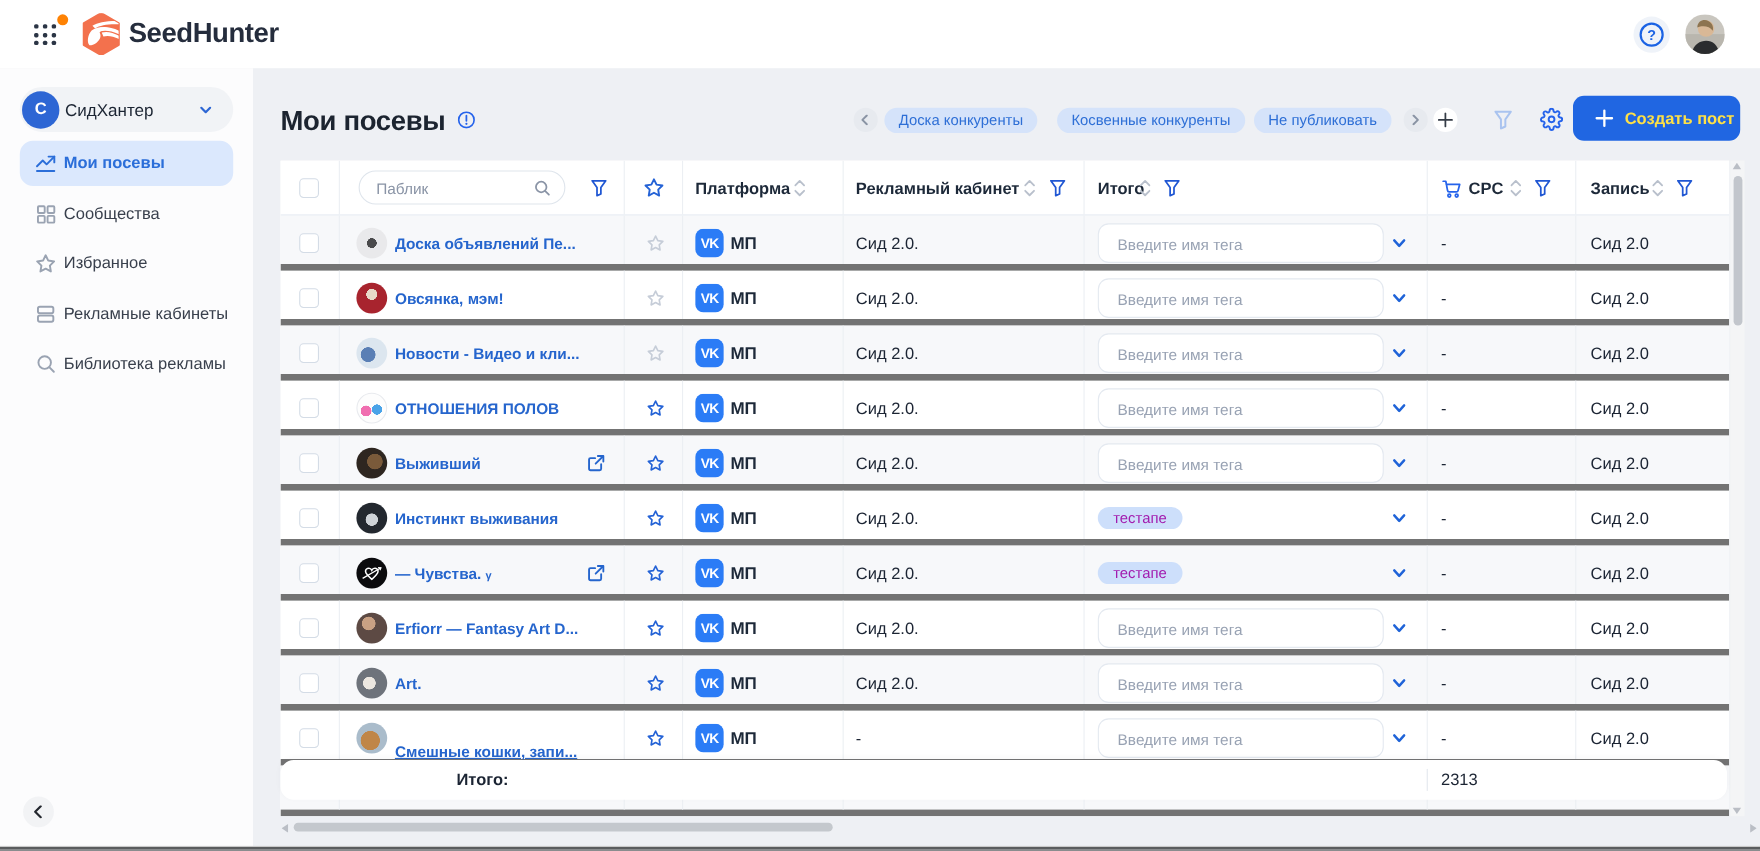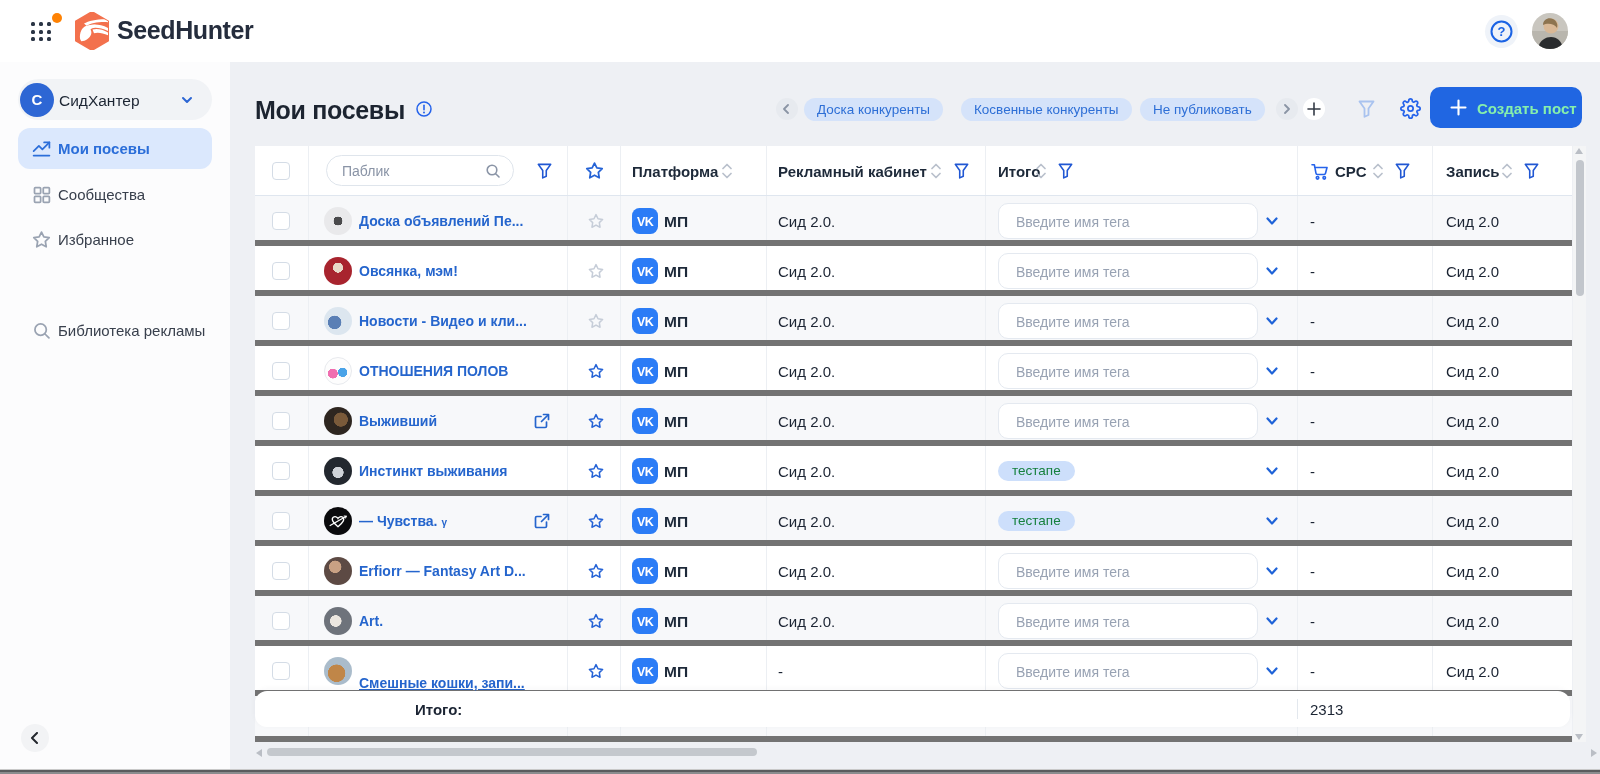--- a/index.html
+++ b/index.html
@@ -30,42 +30,42 @@
   .mitem.active { background:#dbe8fd; }
   .mitem.active .mtx { color:#2b6ed9; font-weight:bold; }
   #collapse { position:absolute; left:21px; top:662px; width:28px; height:28px; border-radius:50%; background:#f2f3f5; text-align:center; }
 
   
   #title { position:absolute; left:255px; top:96px; font-size:25px; font-weight:bold; color:#1c2430; letter-spacing:-0.3px; }
   #infoico { position:absolute; left:416px; top:101px; }
   .circbtn { position:absolute; top:98px; width:22px; height:22px; border-radius:50%; background:#e7eaef; }
   .chip { position:absolute; top:98px; height:23px; border-radius:12px; background:#d5e3fa; color:#2e6fd6; font-size:13.5px; line-height:23px; padding:0 13px; white-space:nowrap; }
 
-  #createbtn { position:absolute; left:1430px; top:87px; width:152px; height:41px; background:#2066e2; border-radius:10px; color:#86efac; }
+  #createbtn { position:absolute; left:1430px; top:87px; width:152px; height:41px; background:#2066e2; border-radius:10px; color:#fde047; }
   #createbtn .tx { position:absolute; left:47px; top:13px; font-size:15px; font-weight:bold; }
 
   
   #tablewrap { position:absolute; left:255px; top:146px; width:1317px; height:596px; background:#ffffff; overflow:hidden; }
   .hrow { position:absolute; left:0; top:0; width:1317px; height:50px; background:#fff; border-bottom:1px solid #dfe6ef; }
   .hlbl { position:absolute; top:17px; font-size:15px; font-weight:bold; color:#1d2939; white-space:nowrap; }
   .sorti { position:absolute; top:16px; width:10px; height:18px; }
   .hfun { position:absolute; top:17px; width:15px; height:16px; }
   .trow { position:absolute; left:0; width:1317px; height:50px; border-bottom:6px solid #737373; }
   .trow.odd { background:#f7f8fa; }
   .cellb { position:absolute; top:0; bottom:0; border-left:1px solid #eceff3; }
   .cb { position:absolute; left:17px; width:18px; height:18px; border:1px solid #d4dce6; border-radius:4px; background:#fff; }
   .avat { position:absolute; left:69px; width:28px; height:28px; border-radius:50%; }
   .lname { position:absolute; left:104px; font-size:14px; font-weight:bold; color:#2565cd; white-space:nowrap; }
   .star { position:absolute; left:332px; }
   .vkic { position:absolute; left:377px; width:26px; height:26px; }
   .mp { position:absolute; left:409px; font-size:15.5px; font-weight:bold; color:#1d2939; }
   .kab { position:absolute; left:523px; font-size:15px; color:#1b2433; }
   .taginp { position:absolute; left:743px; width:260px; height:36px; border:1px solid #e4e9f0; border-radius:10px; background:#fff; }
   .taginp span { position:absolute; left:17px; top:10px; font-size:14px; color:#98a2b3; }
-  .tagchip { position:absolute; left:743px; height:20px; border-radius:10px; background:#cddffb; color:#15803d; font-size:13.5px; line-height:20px; padding:0 14px; }
+  .tagchip { position:absolute; left:743px; height:20px; border-radius:10px; background:#cddffb; color:#a21caf; font-size:13.5px; line-height:20px; padding:0 14px; }
   .tagchev { position:absolute; left:1009px; }
   .cpc { position:absolute; left:1055px; font-size:15px; color:#1b2433; }
   .zap { position:absolute; left:1191px; font-size:15px; color:#1b2433; }
   .extlink { position:absolute; left:279px; }
   .av1 { background:radial-gradient(circle at 50% 50%, #4a4a4c 0 22%, #e9e9eb 23%); }
   .av2 { background:radial-gradient(circle at 50% 38%, #e8d9c8 0 22%, #a8242e 23%); }
   .av3 { background:radial-gradient(circle at 38% 55%, #5a7fb5 0 28%, #dce6ef 30%); }
   .av4 { background:radial-gradient(circle at 30% 60%, #f06eb0 0 20%, rgba(0,0,0,0) 21%), radial-gradient(circle at 68% 55%, #4aa3e8 0 20%, #fdfdfd 21%); border:1px solid #e8eaee; }
   .av5 { background:radial-gradient(circle at 60% 45%, #7a5a3a 0 30%, #2e2620 32%); }
   .av6 { background:radial-gradient(circle at 50% 55%, #cfd3d8 0 26%, #23282f 28%); }
@@ -159,20 +159,27 @@
         <rect x="14" y="14" width="7" height="7" rx="1"></rect>
       </svg>
     <div class="mtx">Сообщества</div>
   </div>
   <div class="mitem" style="top:157px;">
     <svg class="mic" viewBox="0 0 24 24" fill="none" stroke="#9aa3b2" stroke-width="2" stroke-linejoin="round">
         <path d="M12 3.5 L14.7 9 L20.8 9.9 L16.4 14.2 L17.4 20.3 L12 17.4 L6.6 20.3 L7.6 14.2 L3.2 9.9 L9.3 9 Z"></path>
       </svg>
     <div class="mtx">Избранное</div>
   </div>
+  <div class="mitem" style="top:202.5px;">
+    <svg class="mic" viewBox="0 0 24 24" fill="none" stroke="#9aa3b2" stroke-width="2">
+        <rect x="4" y="4.5" width="16" height="6.5" rx="2"></rect>
+        <rect x="4" y="13.5" width="16" height="6.5" rx="2"></rect>
+      </svg>
+    <div class="mtx">Рекламные кабинеты</div>
+  </div>
   <div class="mitem" style="top:248px;">
     <svg class="mic" viewBox="0 0 24 24" fill="none" stroke="#9aa3b2" stroke-width="2" stroke-linecap="round">
         <circle cx="11" cy="11" r="6.5"></circle>
         <line x1="16" y1="16" x2="20.5" y2="20.5"></line>
       </svg>
     <div class="mtx">Библиотека рекламы</div>
   </div>
   <div id="collapse">
     <svg width="12" height="12" viewBox="0 0 12 12" style="margin-top:8px;">
         <path d="M8 1 L3 6 L8 11" fill="none" stroke="#23272e" stroke-width="2" stroke-linecap="round" stroke-linejoin="round"></path>

